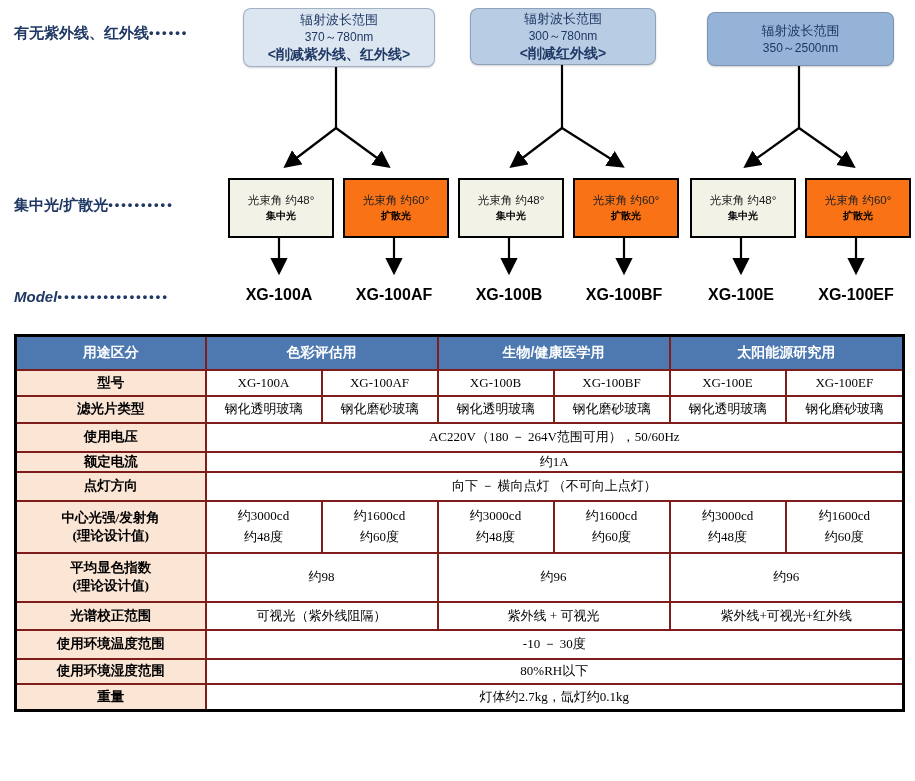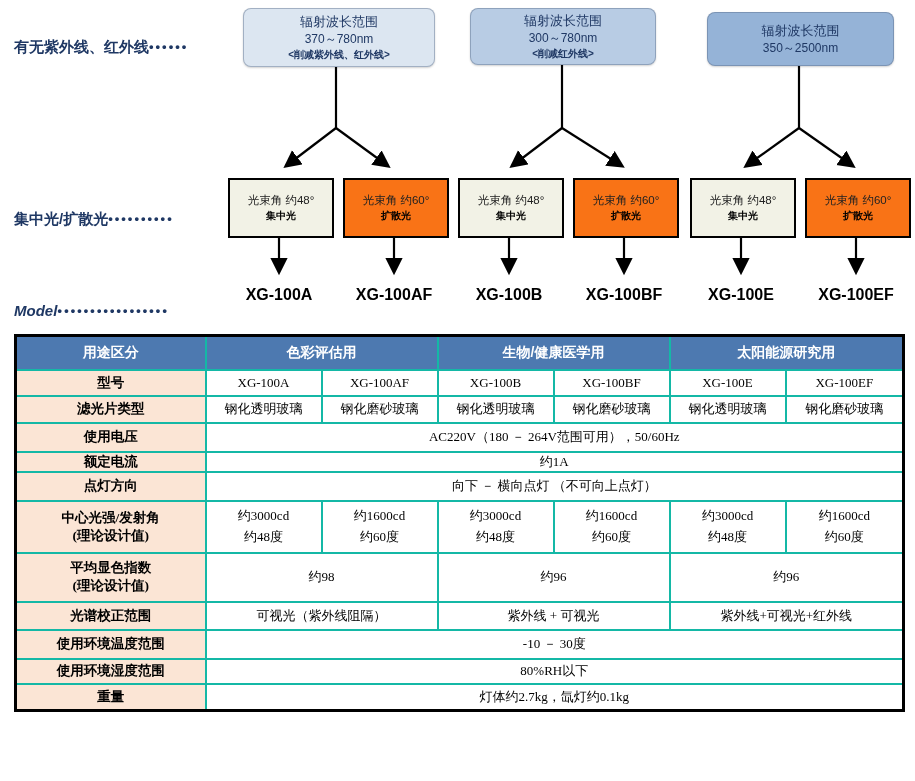--- a/index.html
+++ b/index.html
@@ -2,49 +2,49 @@
 <html><head>
 <meta charset="utf-8">
 <style>
   html,body{margin:0;padding:0;background:#fff;}
   .stage{position:relative;width:915px;height:781px;background:#fff;
          font-family:"Liberation Sans",sans-serif;overflow:hidden;}
 
   
   .flow-svg{position:absolute;left:0;top:0;width:915px;height:334px;}
 
-  .side-label{position:absolute;color:#1f3864;font-weight:bold;font-size:15px;white-space:nowrap;margin-top:14px;}
+  .side-label{position:absolute;color:#1f3864;font-weight:bold;font-size:15px;white-space:nowrap;}
   .side-label .dots{letter-spacing:2px;font-size:13px;vertical-align:1px;}
 
   .wavebox{position:absolute;border-radius:8px;color:#1f3864;text-align:center;
            display:flex;flex-direction:column;justify-content:center;
            border:1px solid rgba(90,110,140,.45);box-shadow:0 1px 2px rgba(0,0,0,.18);}
   .wavebox .wb-title{font-size:13px;}
   .wavebox .wb-range{font-size:12px;}
-  .wavebox .wb-note{font-size:10px;font-weight:bold;}
+  .wavebox .wb-note{font-size:14px;font-weight:bold;}
   .wavebox.b1{left:243px;top:8px;width:190px;height:57px;background:#dce6f1;}
   .wavebox.b2{left:470px;top:8px;width:184px;height:55px;background:#b8cce4;}
   .wavebox.b3{left:707px;top:12px;width:185px;height:52px;background:#95b3d7;}
 
   .beambox{position:absolute;top:178px;width:102px;height:56px;border:2px solid #000;
            display:flex;flex-direction:column;justify-content:center;text-align:center;}
   .beambox .bb-angle{font-size:11.5px;color:#222;}
   .beambox .bb-mode{font-size:10px;font-weight:bold;color:#000;margin-top:1px;}
   .beambox.concentrated{background:#f2f2e6;}
   .beambox.diffused{background:#f97316;}
   .bb0{left:228px}.bb1{left:343px}.bb2{left:458px}.bb3{left:573px}.bb4{left:690px}.bb5{left:805px}
 
   .model-name{position:absolute;top:286px;width:120px;text-align:center;
               font-size:16px;font-weight:bold;color:#000;}
   .m0{left:219px}.m1{left:334px}.m2{left:449px}.m3{left:564px}.m4{left:681px}.m5{left:796px}
 
   
   .spec-table{position:absolute;left:14px;top:334px;width:888px;border-collapse:collapse;
               table-layout:fixed;font-family:"Liberation Serif",serif;font-size:13px;color:#000;}
-  .spec-table td,.spec-table th{border:2px solid #14b8a6;text-align:center;vertical-align:middle;
+  .spec-table td,.spec-table th{border:2px solid #7f1d1d;text-align:center;vertical-align:middle;
               padding:0 3px;overflow:hidden;}
   .spec-table{border:3px solid #000;}
   .spec-table .hdr{background:#4d79b0;color:#fff;font-weight:bold;font-size:14px;
               font-family:"Liberation Sans",sans-serif;}
   .spec-table .lbl{background:#fbe5d5;font-weight:bold;font-size:13.5px;}
   .two-line{line-height:1.55;}
 </style>
 </head>
 <body>
 

